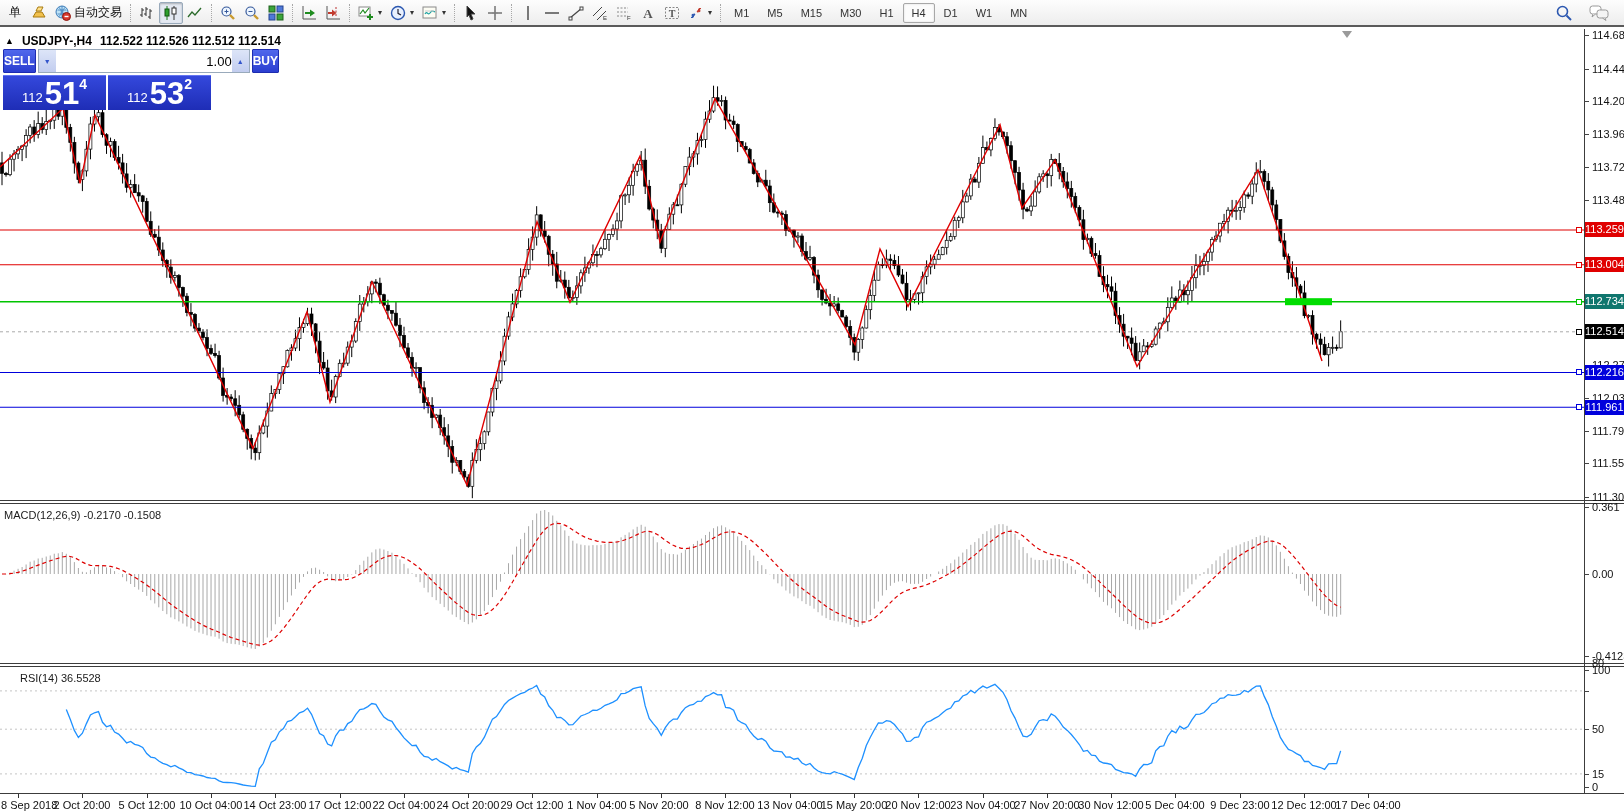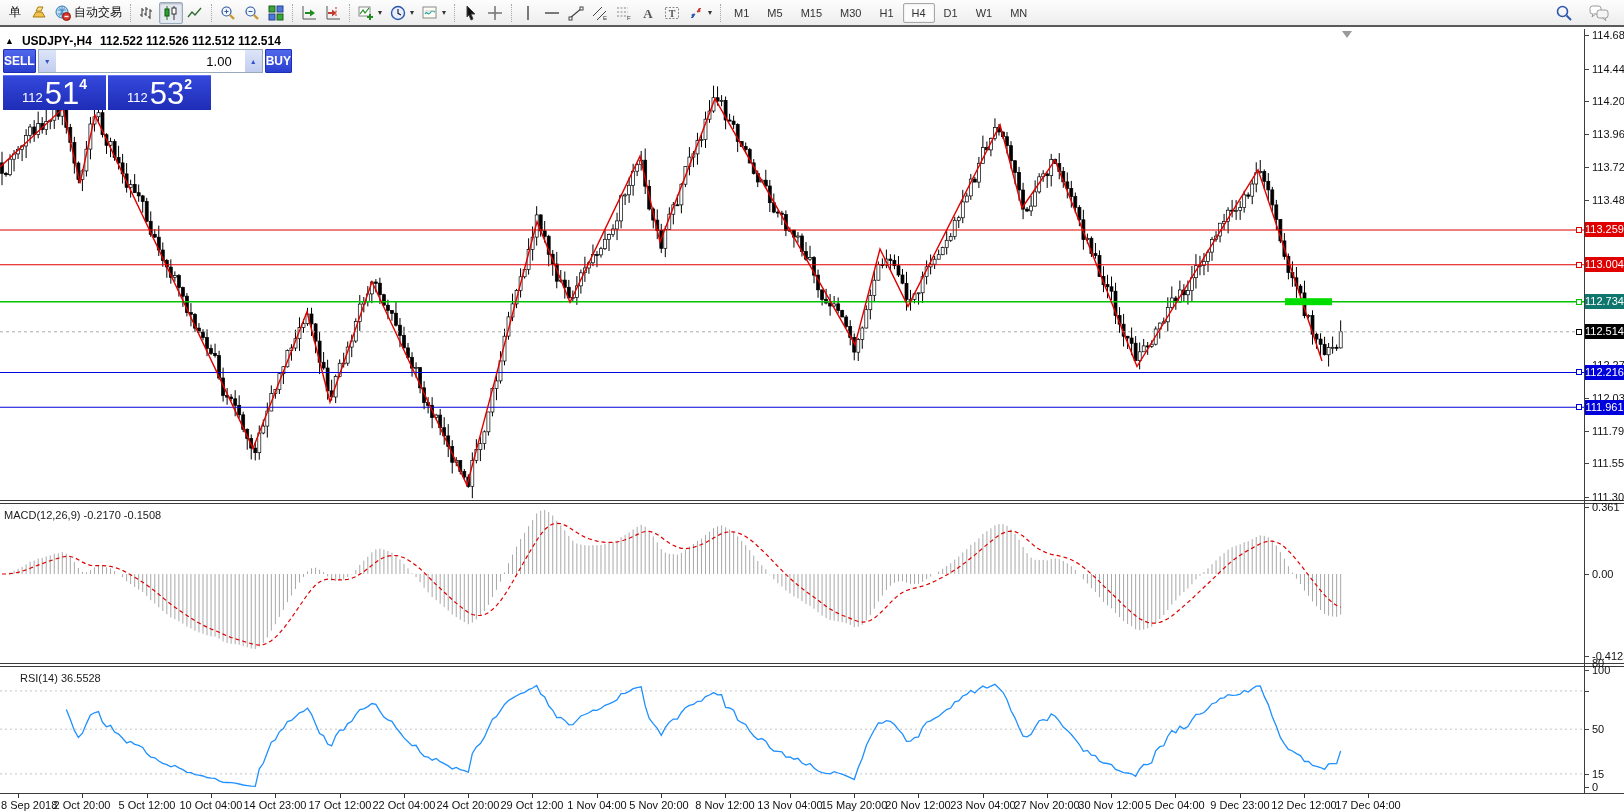--- a/index.html
+++ b/index.html
@@ -63,27 +63,27 @@
 
   
   #trade-panel { position:absolute; left:3px; top:22px; width:208px; z-index:11; }
   #tp-header { display:flex; height:24px; gap:2px; }
   .tp-btn { width:48px; background:linear-gradient(#5068ec,#2b3ed0); border:1px solid #1d2cb0;
     color:#fff; font-size:12px; font-weight:bold; display:flex; align-items:center; justify-content:center;
     border-radius:1px; }
   #tp-vol { flex:1; display:flex; border:1px solid #9ab; background:#fff; }
   .spin-btn { width:17px; background:linear-gradient(#dde5f8,#c2cdef); border:0; color:#35c;
     font-size:7px; display:flex; align-items:center; justify-content:center; }
-  #vol-input { flex:1; border:0; outline:none; text-align:right; font-size:13px; padding-right:13px;
+  #vol-input { flex:1; border:0; outline:none; text-align:right; font-size:13px; padding-right:0;
     font-family:"Liberation Sans",sans-serif; color:#000; min-width:0; }
   #tp-prices { display:flex; gap:2px; margin-top:2px; height:35px; }
   .tp-price { flex:1; background:linear-gradient(#3448dc,#1e2db6); border-top:1px solid #6476f2;
     color:#fff; display:flex; align-items:flex-end; justify-content:center; padding-bottom:2px; }
   .tp-price .pfx { font-size:13px; line-height:20px; margin-right:2px; }
-  .tp-price .big { font-size:31px; font-weight:normal; line-height:28px;margin-top:40px; }
+  .tp-price .big { font-size:31px; font-weight:bold; line-height:28px;margin-top:40px; }
   .tp-price .sup { font-size:14px; font-weight:bold; line-height:12px; align-self:flex-start; margin-top:2px; }
 </style>
 </head>
 <body>
 
 <div id="page">
 
   <div id="toolbar">
 
     <div class="tb-btn">

